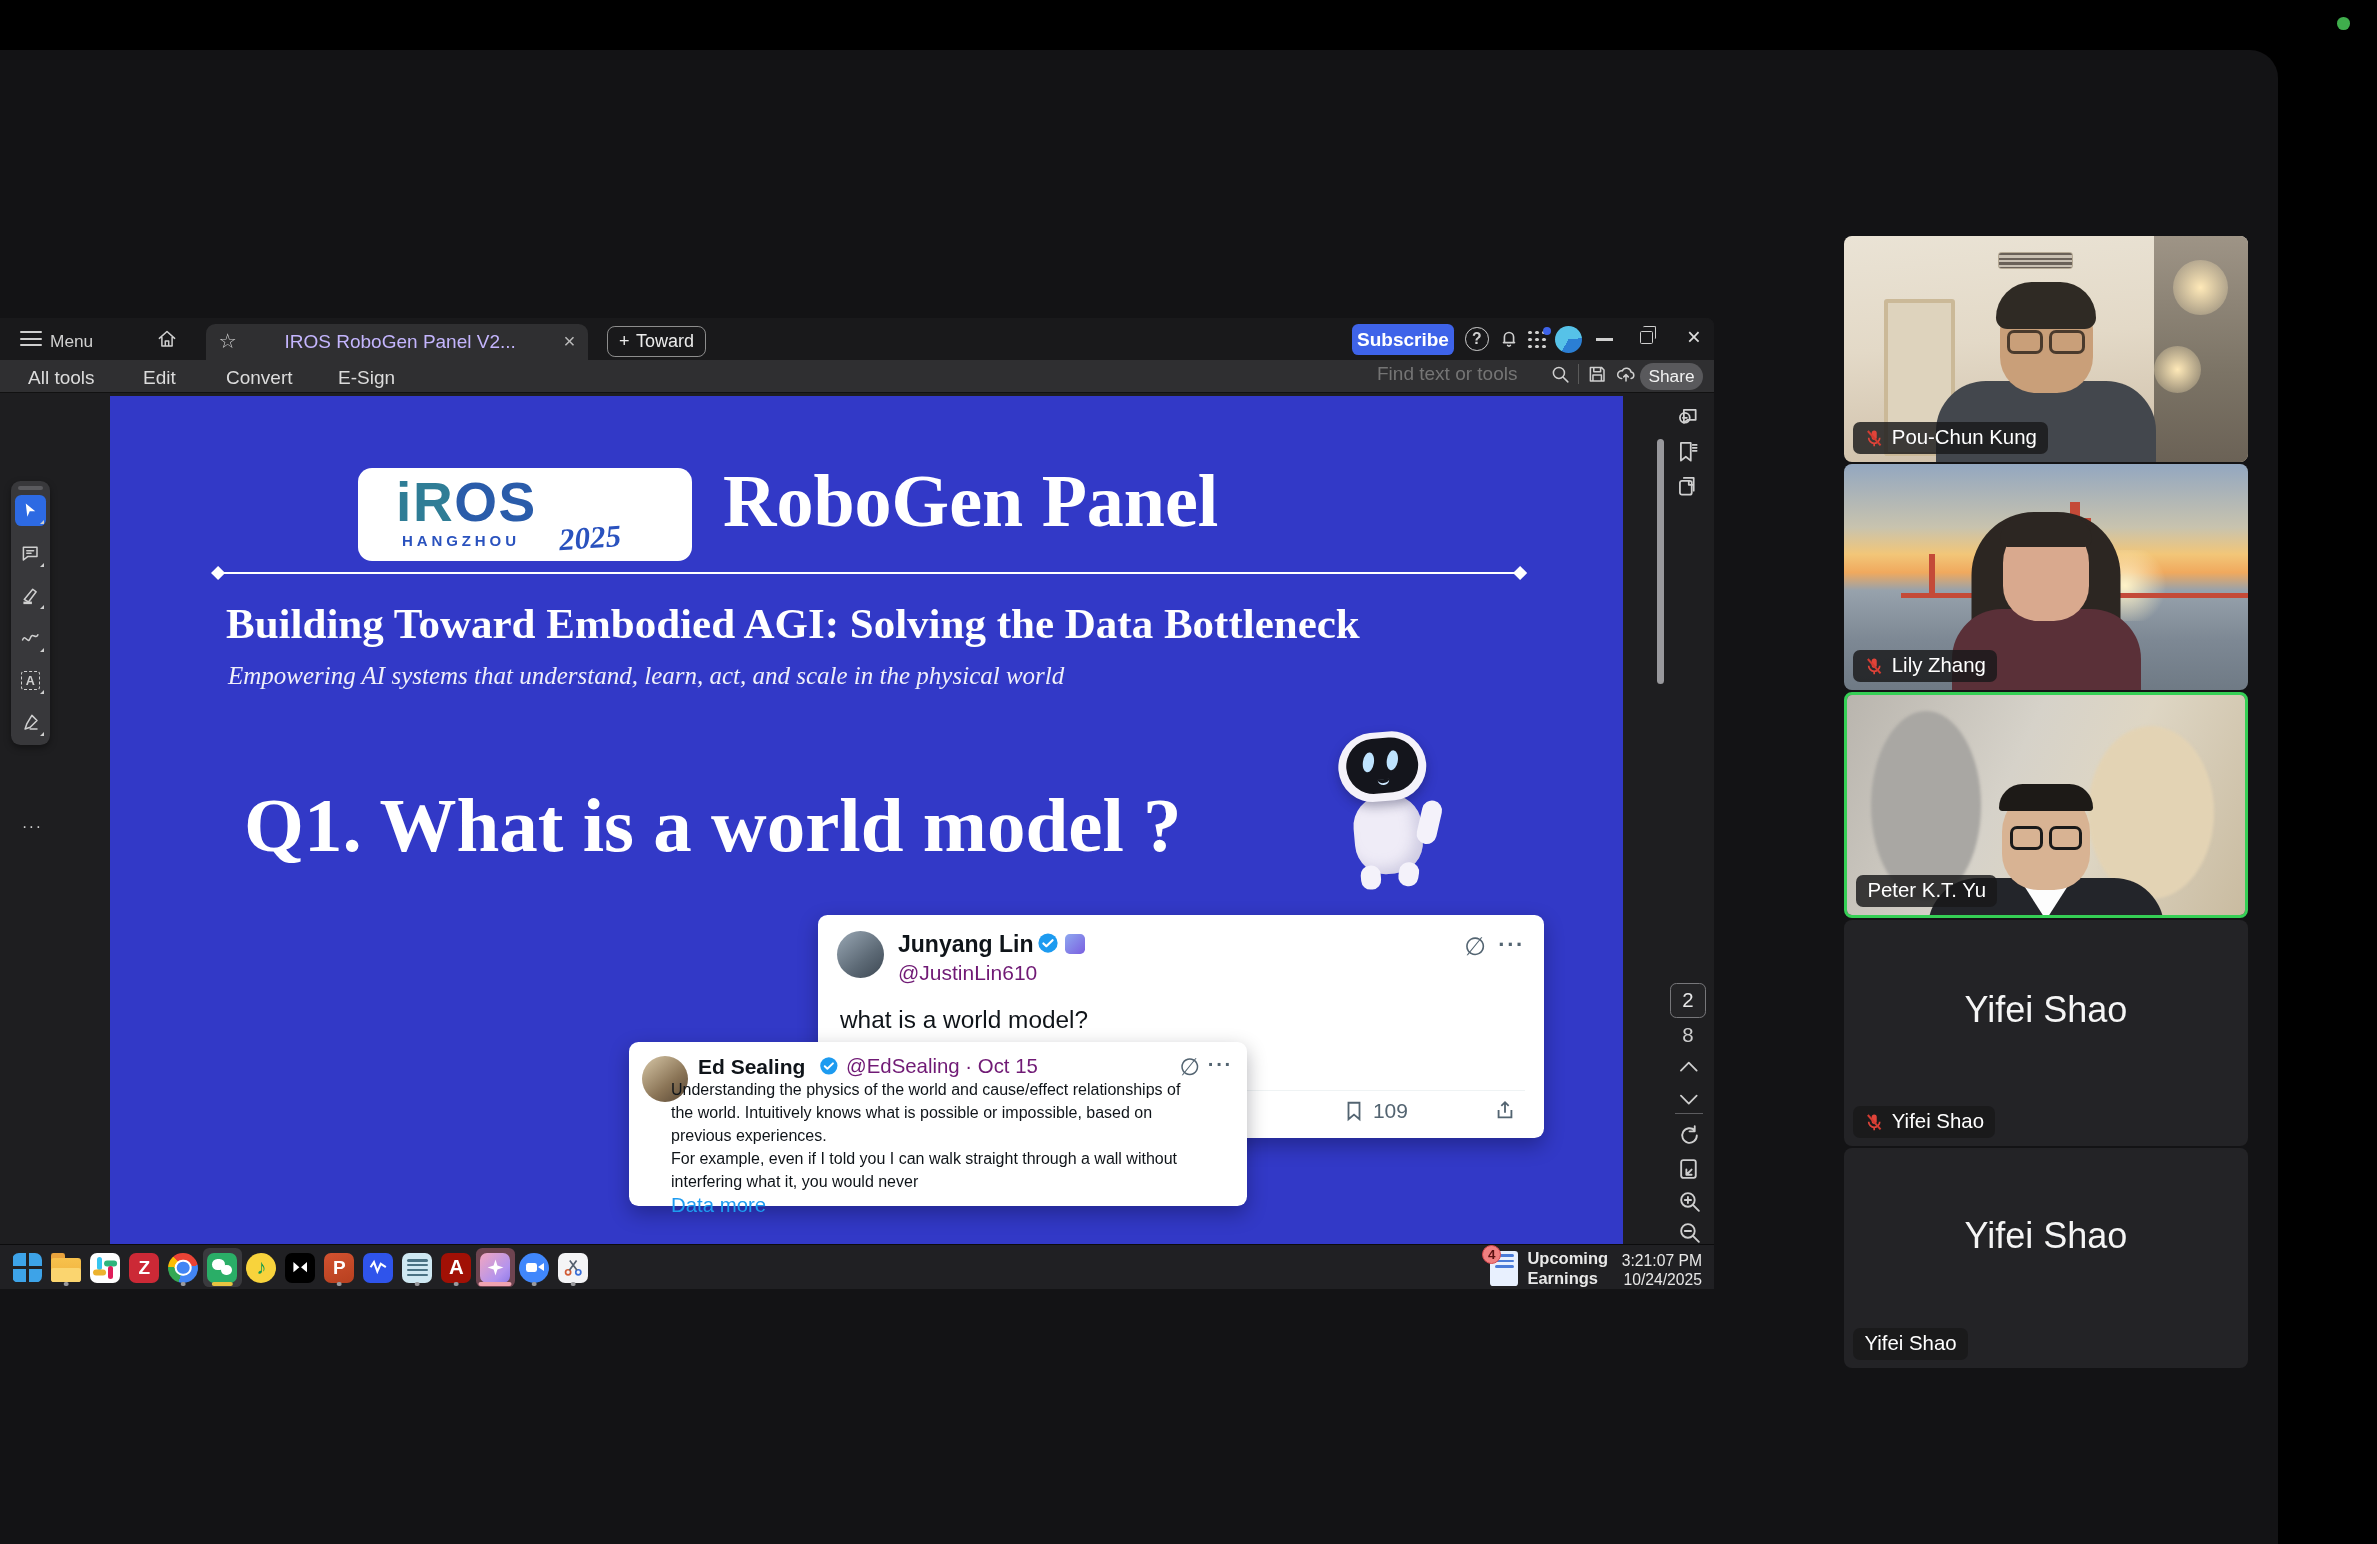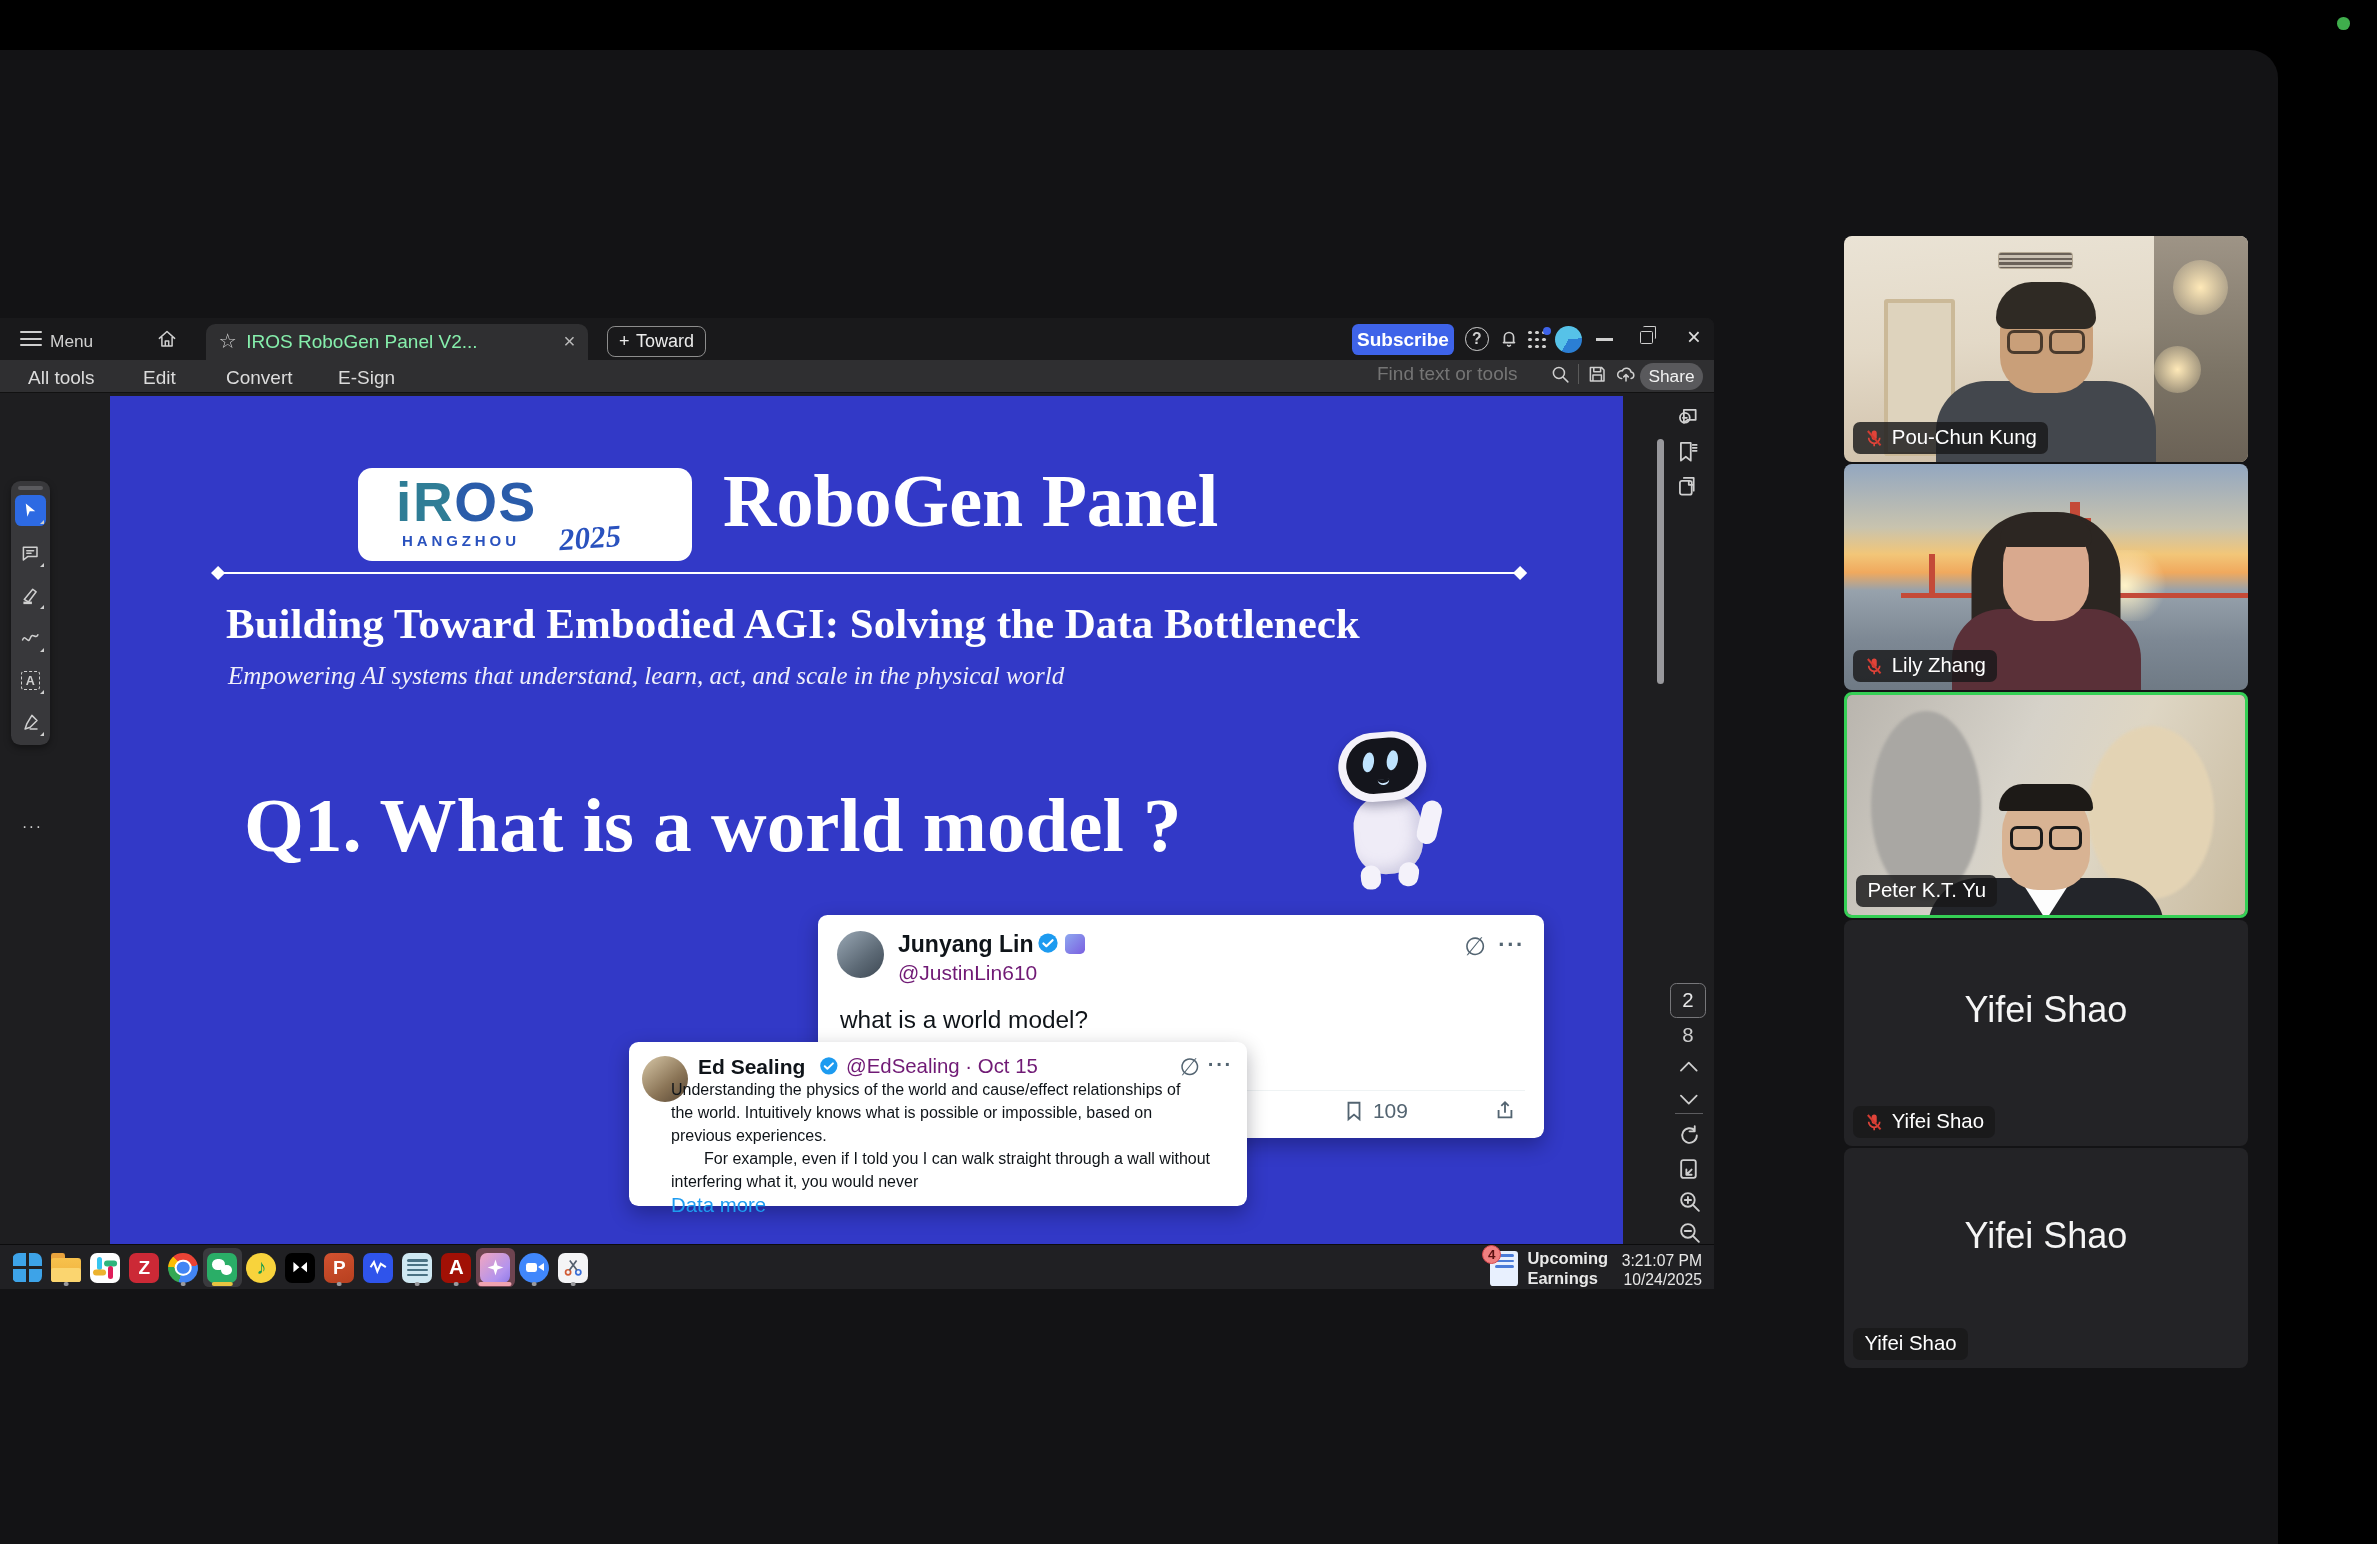--- a/index.html
+++ b/index.html
@@ -23,21 +23,21 @@
   #ac-toolbar  { position:absolute; left:0; top:42px; width:1714px; height:33px; background:#2f2f31;
                  border-bottom:0.8px solid #111; }
   #menu-burger { position:absolute; left:20.4px; top:13.4px; width:22px; height:15.7px; }
   #menu-burger i { display:block; height:2px; background:#cfcfcf; margin-bottom:4.3px; border-radius:1.6px;}
   #menu-label { position:absolute; left:50px; top:12.6px; font-size:17.3px; color:#d0d0d0;}
   .ic-stroke { stroke:#cfcfcf; fill:none; stroke-width:1.8; stroke-linecap:round; stroke-linejoin:round; }
 
   #doc-tab { position:absolute; left:206px; top:5.5px; width:382px; height:36px; background:#2f2f31;
              border-radius:9.4px 9.4px 0 0; display:flex; align-items:center; padding:0 12.6px; gap:9.4px;}
   #doc-tab .star { color:#cfcfcf; font-size:20.4px; line-height:1;}
-  #doc-tab .title { color:#86efac; font-size:19px; white-space:nowrap; overflow:hidden; flex:1;}
+  #doc-tab .title { color:#c4b5fd; font-size:19px; white-space:nowrap; overflow:hidden; flex:1;text-align:center;}
   #doc-tab .close { color:#bbb; font-size:20.4px; }
 
   #create-btn { position:absolute; left:607px; top:7.9px; width:99px; height:31px; border:1.2px solid #8d8d8d;
                 border-radius:7.9px; color:#ececec; font-size:18px; display:flex; align-items:center;
                 justify-content:center; gap:6.3px; }
   #subscribe-btn { position:absolute; left:1352px; top:6.3px; width:102px; height:31px; background:#3e63e9;
                    border-radius:6.3px; color:#fff; font-weight:bold; font-size:19px; display:flex;
                    align-items:center; justify-content:center;}
   #help-icon { position:absolute; left:1465px; top:9.4px; width:23.6px; height:23.6px; border:1.6px solid #cfcfcf;
                border-radius:50%; color:#cfcfcf; font-size:15.7px; font-weight:bold; display:flex;
@@ -392,21 +392,21 @@
           <svg class="abs" style="left:190px;top:14px;" width="19.7" height="19.7" viewBox="0 0 24 24">
             <circle cx="12" cy="12" r="10.5" fill="#1d9bf0"></circle>
             <path d="M7 12.5l3.2 3L17 9" stroke="#fff" stroke-width="2.4" fill="none" stroke-linecap="round" stroke-linejoin="round"></path>
           </svg>
           <div class="tw-meta" style="left:217px;top:13.4px;font-size:20.4px;">@EdSealing · Oct 15</div>
           <div class="tw-grok" style="right:47px;top:11px;font-size:23.6px;">∅</div>
           <div class="tw-more" style="right:14px;top:11px;font-size:20.4px;">···</div>
           <div class="t2-line" style="top:39px;">Understanding the physics of the world and cause/effect relationships of</div>
           <div class="t2-line" style="top:62px;">the world. Intuitively knows what is possible or impossible, based on</div>
           <div class="t2-line" style="top:85px;">previous experiences.</div>
-          <div class="t2-line" style="top:108px;margin-left:33px;">For example, even if I told you I can walk straight through a wall without</div>
+          <div class="t2-line" style="top:108px;">For example, even if I told you I can walk straight through a wall without</div>
           <div class="t2-line" style="top:131px;">interfering what it, you would never</div>
           <div id="t2-showmore" style="top:152px;">Data more</div>
         </div>
       </div>
 
       <div id="tool-rail">
         <div id="rail-handle"></div>
         <div class="rail-item active rail-corner" style="top:14px">
           <svg width="19" height="19" viewBox="0 0 24 24">
               <path d="M6 3l12 10h-7l-3 7z" fill="#fff"></path>

